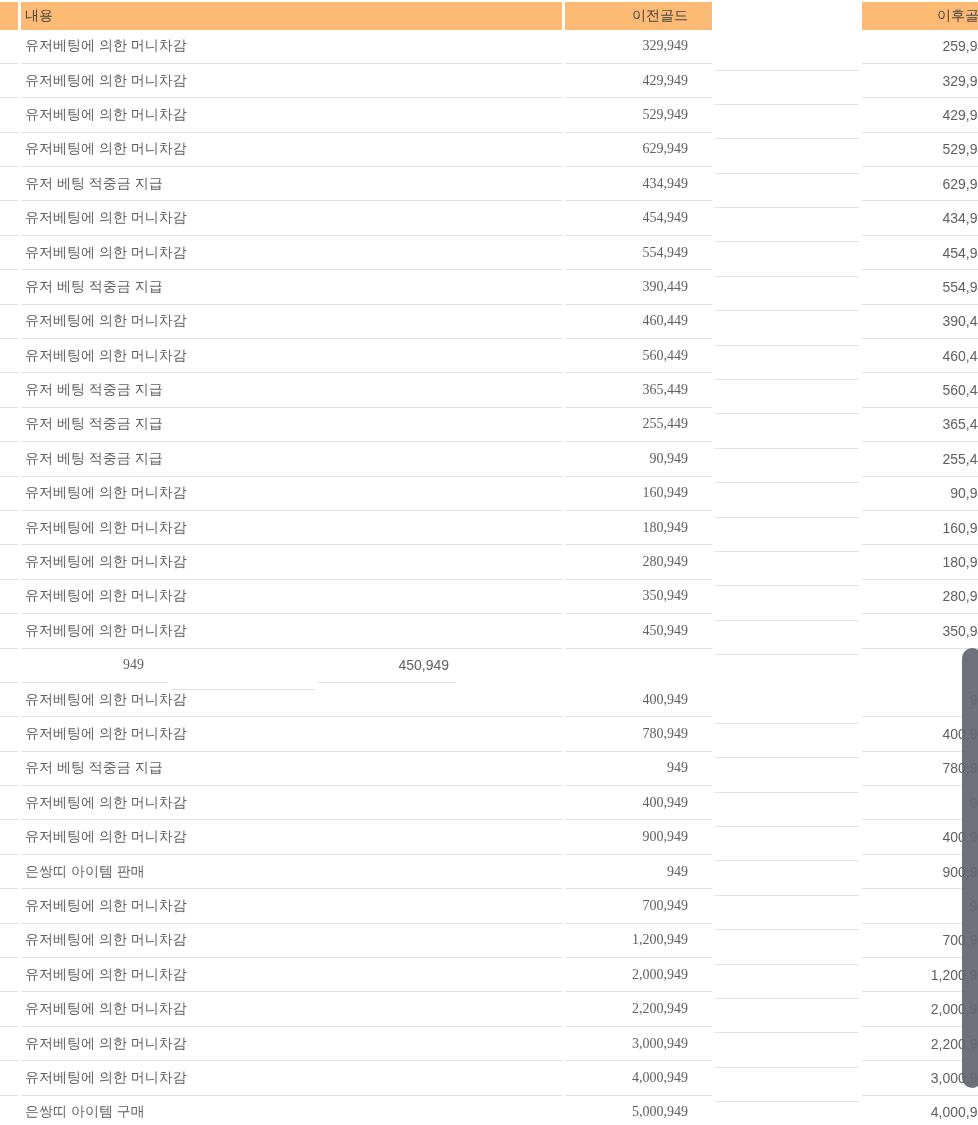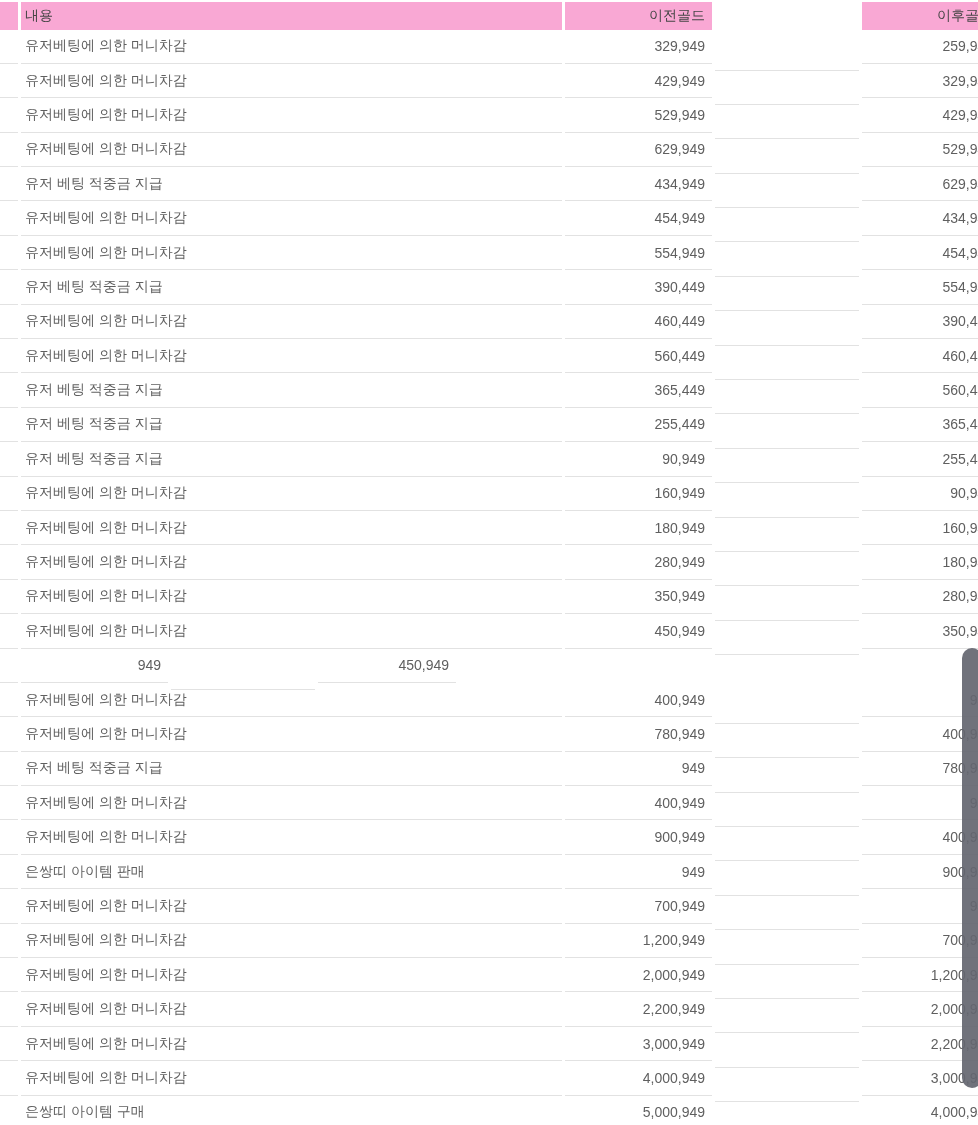--- a/index.html
+++ b/index.html
@@ -36,28 +36,28 @@
     font-size: 14px;
     color: #5f5f5f;
     overflow: hidden;
     white-space: nowrap;
   }
   .header-row {
     height: 27.5px;
     gap: 3px;
   }
   .header-row .cell {
-    background: #f9a8d4;
+    background: #fdba74;
     border-bottom: none;
     color: #454545;
     font-size: 14px;
   }
   .c0 { flex: 0 0 18px; }
   .c1 { flex: 0 0 541px; padding-left: 4px; }
-  .c2 { flex: 0 0 147px; justify-content: flex-end; padding-right: 7px; }
+  .c2 { flex: 0 0 147px; justify-content: flex-end; padding-right: 24px; font-family: Liberation Serif, serif; }
   .c3 { flex: 0 0 144px; justify-content: flex-end; padding-right: 7px; margin-top: 40px; }
   .c4 { flex: 0 0 138px; justify-content: flex-end; padding-right: 7px; }
   .num { color: #a4a4a4; }
   .scroll-thumb {
     position: absolute;
     top: 648px;
     right: -4px;
     width: 20px;
     height: 440px;
     border-radius: 10px;

